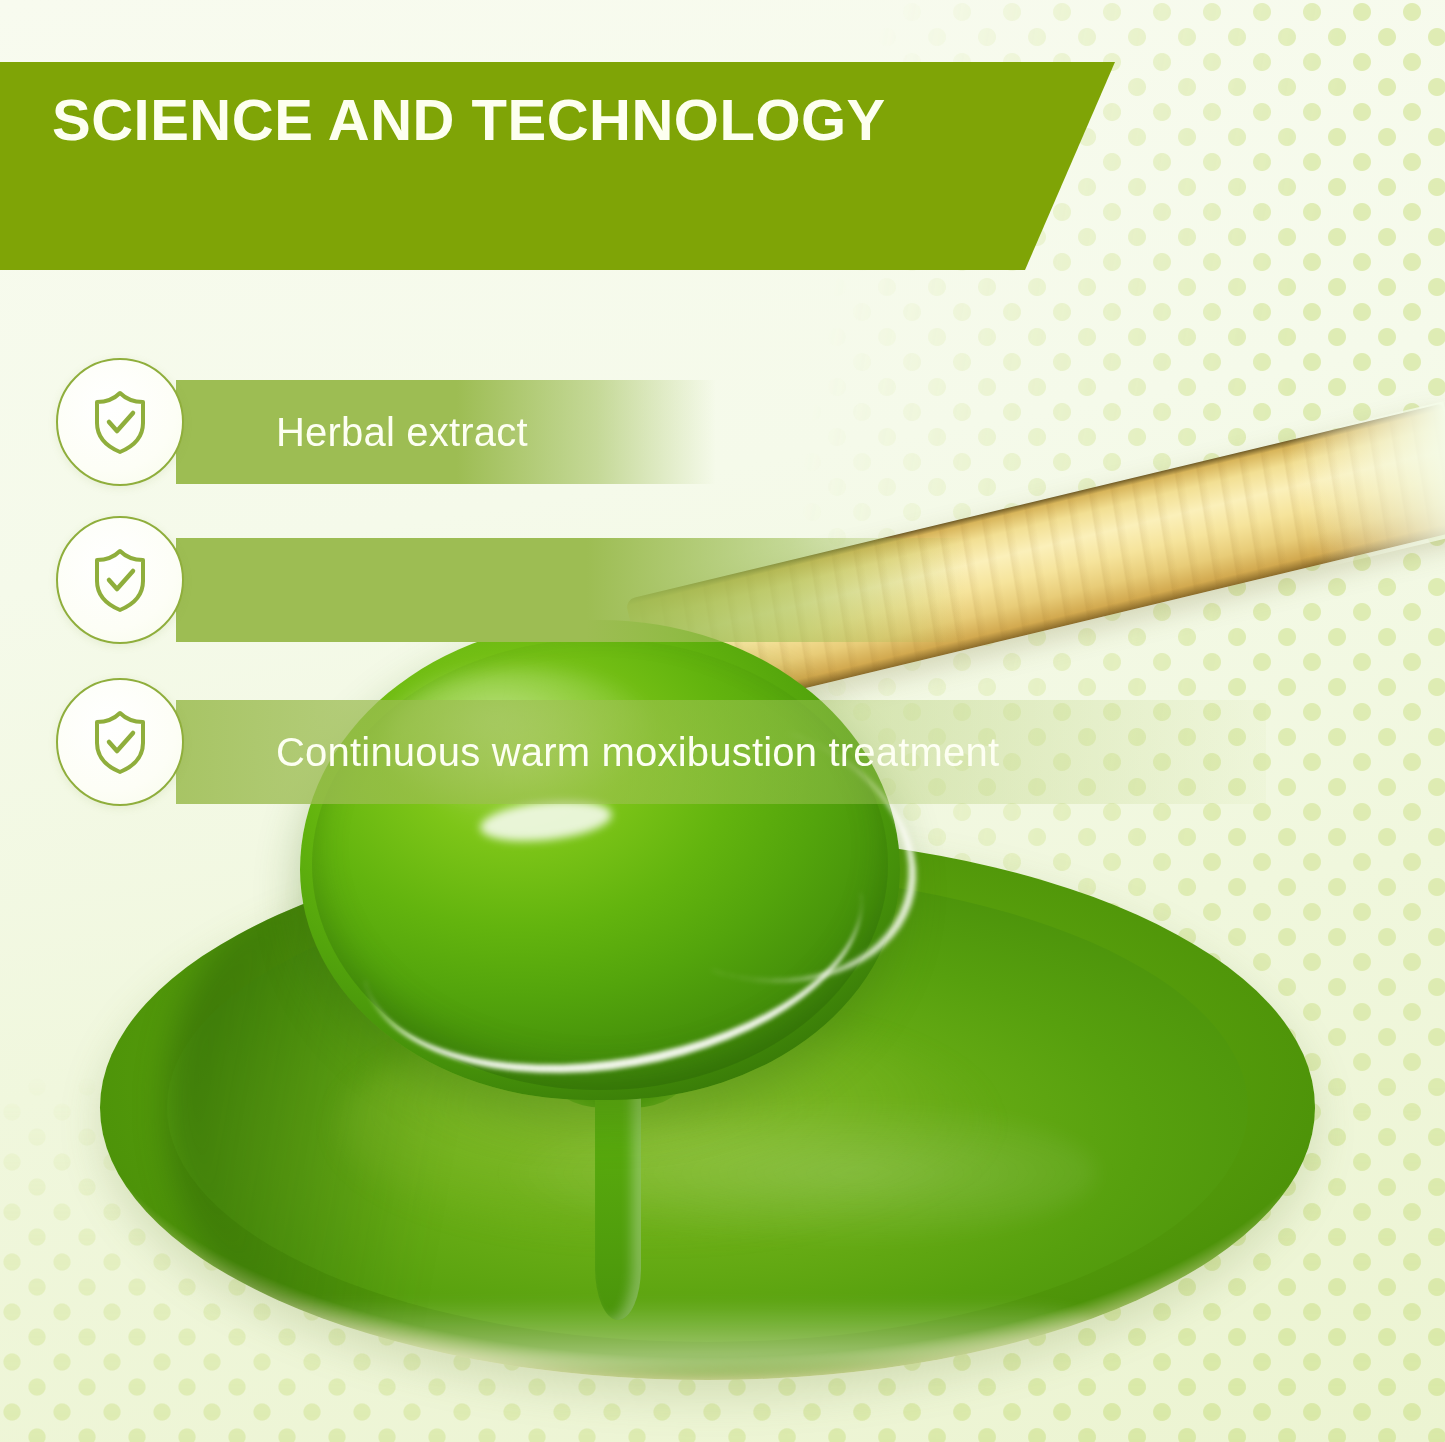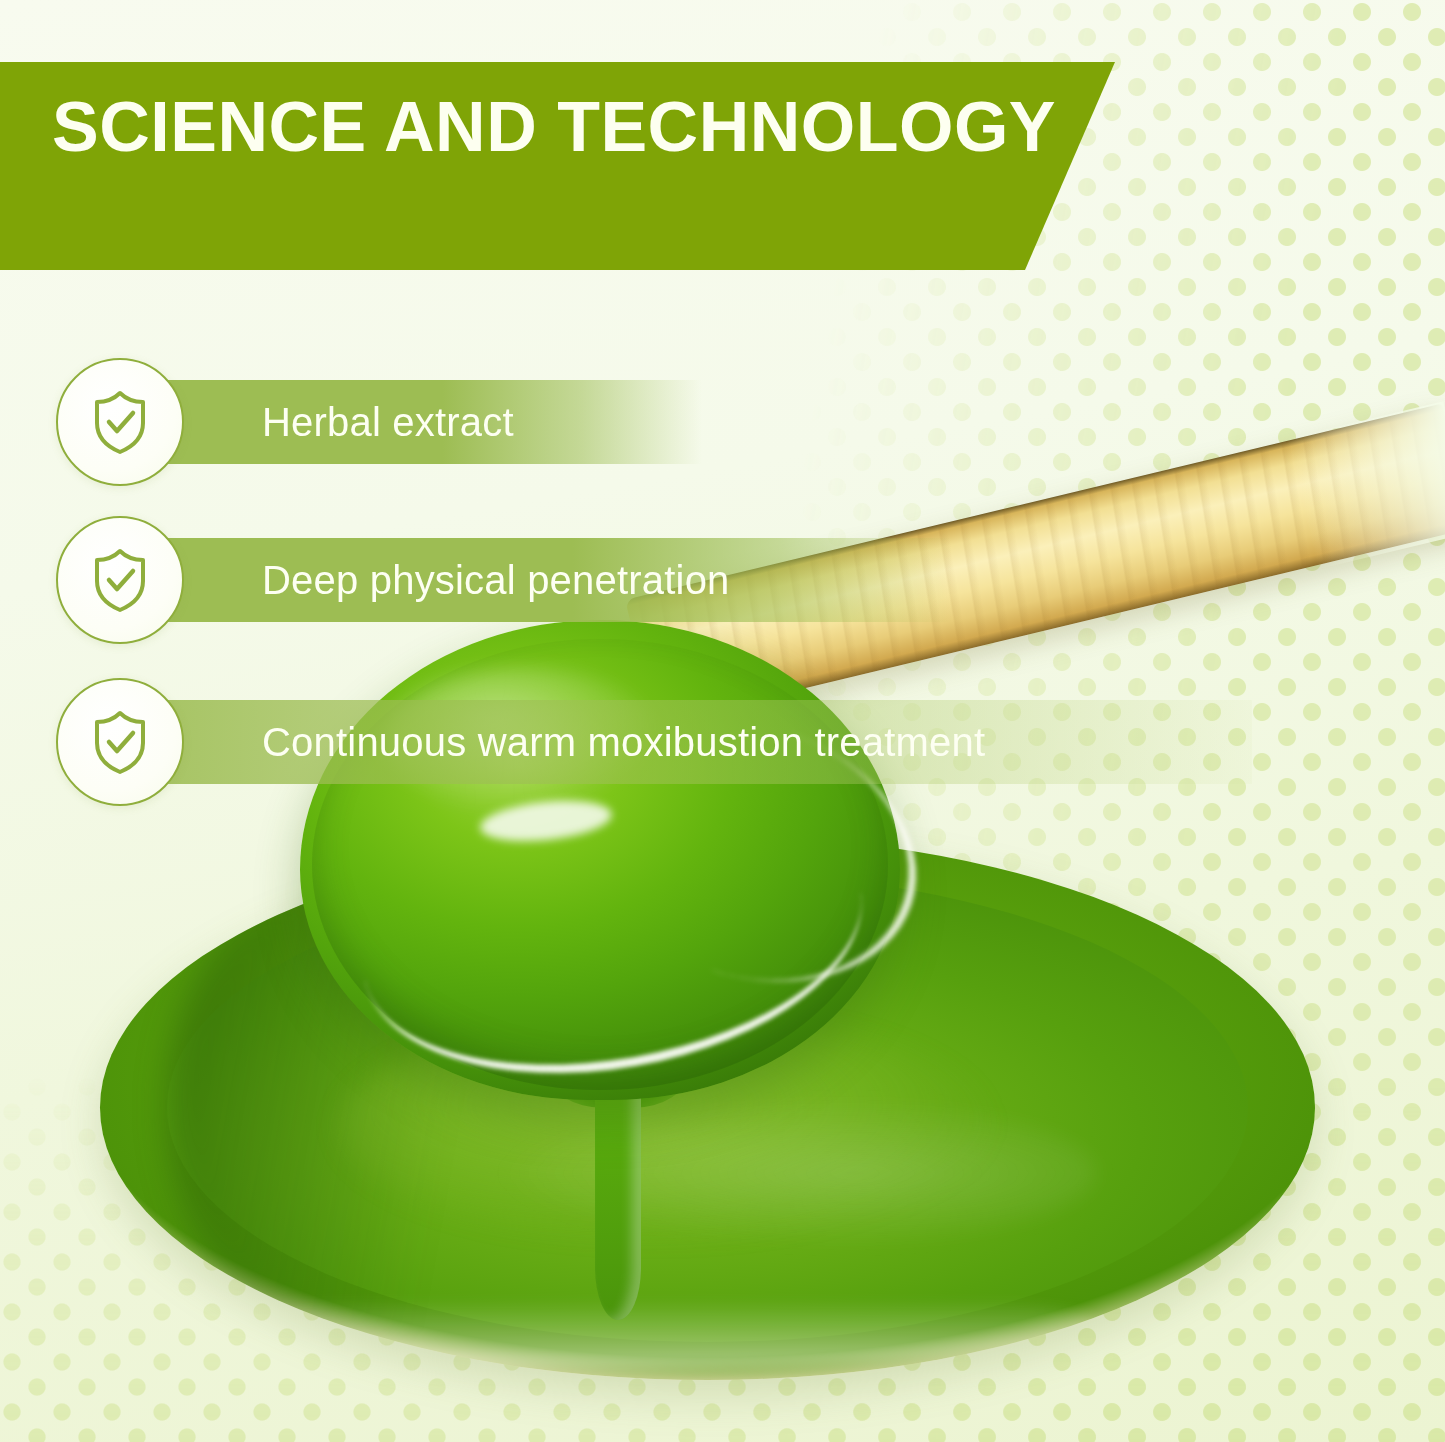--- a/index.html
+++ b/index.html
@@ -53,21 +53,21 @@
     clip-path: polygon(0 0, 100% 0, 92.0% 100%, 0 100%);
     z-index: 5;
   }
   .banner-text {
     position: absolute;
     left: 52px;
     top: 88px;
     width: 1010px;
     z-index: 6;
     color: #fdfff0;
-    font-size: 70px;
+    font-size: 58px;
     font-weight: bold;
     line-height: 1.12;
     letter-spacing: 0.5px;
     text-transform: uppercase;
   }
   .banner-line { display: block; white-space: nowrap; }
 
   
   .photo {
     position: absolute;
@@ -276,22 +276,22 @@
 
   
   .feature {
     position: absolute;
     z-index: 8;
     display: flex;
     align-items: center;
   }
   .f-bar {
     position: absolute;
-    left: 106px;
-    height: 84px;
+    left: 120px;
+    height: 104px;
     top: 22px;
     display: flex;
     align-items: center;
   }
   .f-bar-fill {
     position: absolute;
     inset: 0;
     background: linear-gradient(to right, #9dbd53 0%, #9dbd53 52%, rgba(157,189,83,0.55) 78%, rgba(157,189,83,0) 100%);
   }
   .f-label {
@@ -387,21 +387,20 @@
       <svg width="74" height="74" viewBox="0 0 74 74" aria-hidden="true">
         <path d="M37 8 C30 15 21 17 14 17 L14 38 C14 53 25 62 37 67 C49 62 60 53 60 38 L60 17 C53 17 44 15 37 8 Z" fill="none" stroke="#8FAE3C" stroke-width="4" stroke-linejoin="round"></path>
         <path d="M26 37 L34 46 L50 28" fill="none" stroke="#8FAE3C" stroke-width="4.5" stroke-linecap="round" stroke-linejoin="round"></path>
       </svg>
     </div>
   </div>
 
   <div class="feature" id="feature-2">
     <div class="f-bar">
       <div class="f-bar-fill"></div>
-      <span class="f-label">Deep physical penetration</span>
     </div>
     <div class="f-circle">
       <svg width="74" height="74" viewBox="0 0 74 74" aria-hidden="true">
         <path d="M37 8 C30 15 21 17 14 17 L14 38 C14 53 25 62 37 67 C49 62 60 53 60 38 L60 17 C53 17 44 15 37 8 Z" fill="none" stroke="#8FAE3C" stroke-width="4" stroke-linejoin="round"></path>
         <path d="M26 37 L34 46 L50 28" fill="none" stroke="#8FAE3C" stroke-width="4.5" stroke-linecap="round" stroke-linejoin="round"></path>
       </svg>
     </div>
   </div>
 
   <div class="feature" id="feature-3">

